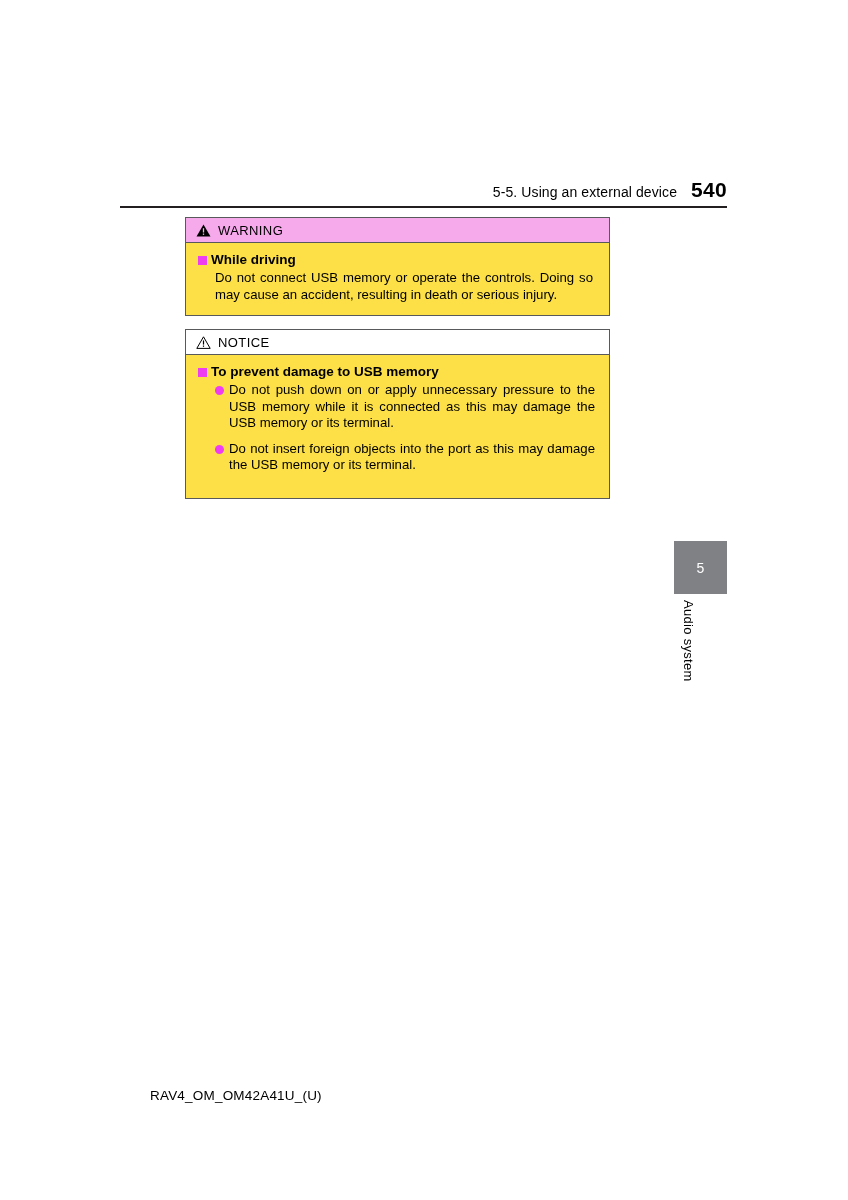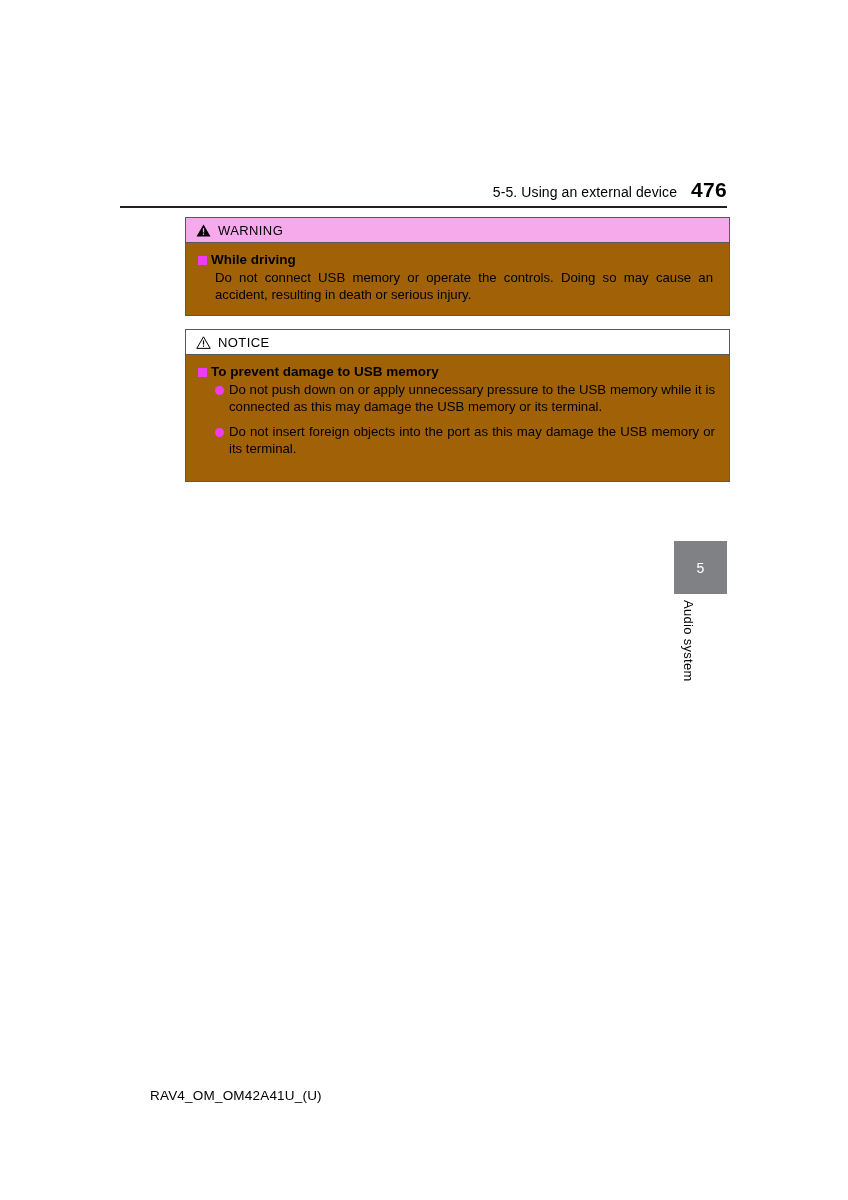--- a/index.html
+++ b/index.html
@@ -43,24 +43,24 @@
     top: 206px;
     width: 607px;
     height: 2px;
     background: #231f20;
   }
 
   
   .box {
     position: absolute;
     left: 185px;
-    width: 545px;
+    width: 425px;
     border: 1px solid #58595b;
     box-sizing: border-box;
-    background: #a16207;
+    background: #fde047;
   }
   #warning-box { top: 217px; }
   #notice-box  { top: 329px; }
 
   .box-title-bar {
     display: flex;
     align-items: center;
     height: 25px;
     padding: 0 10px;
     box-sizing: border-box;
@@ -170,21 +170,21 @@
     font-size: 13.5px;
     letter-spacing: 0.2px;
     color: #000;
   }
 </style>
 </head>
 <body>
 
 <div class="page-header">
   <span class="header-section">5-5. Using an external device</span>
-  <span class="header-page-number">476</span>
+  <span class="header-page-number">540</span>
 </div>
 <div class="header-rule"></div>
 
 <div class="box" id="warning-box">
   <div class="box-title-bar warning">
     <span class="tri-icon">
       <svg width="15" height="13" viewBox="0 0 15 13">
         <polygon points="7.5,0.5 14.5,12.5 0.5,12.5" fill="#000000"></polygon>
         <rect x="6.85" y="4.2" width="1.3" height="4.3" fill="#f6aaec"></rect>
         <rect x="6.85" y="9.5" width="1.3" height="1.4" fill="#f6aaec"></rect>

